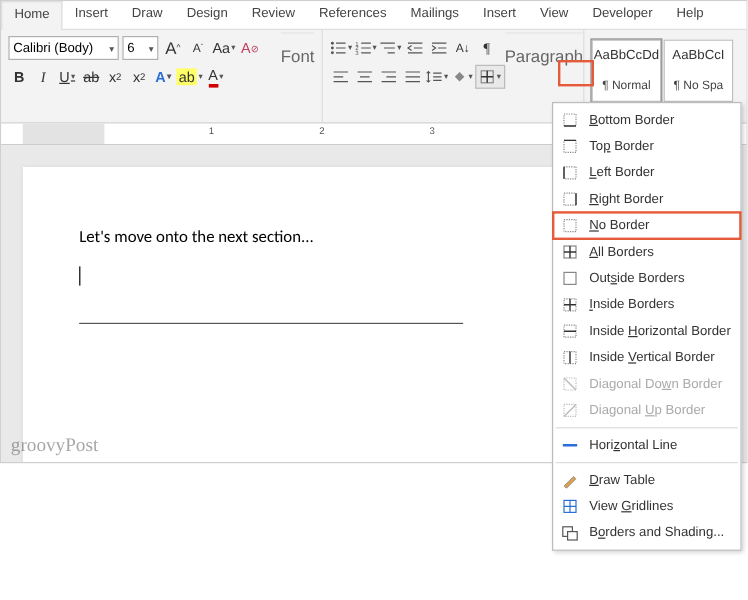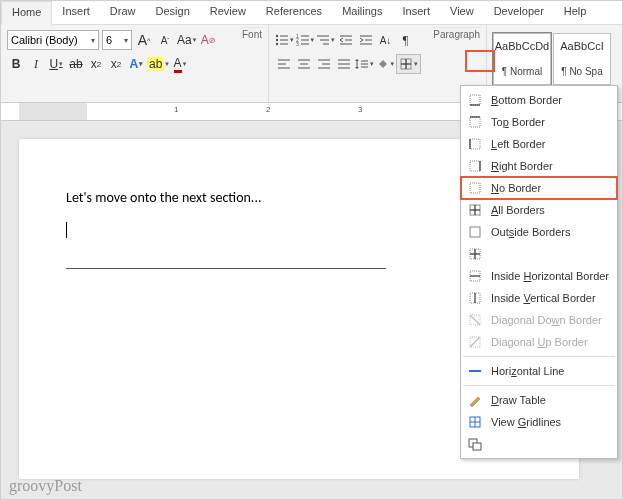--- a/index.html
+++ b/index.html
@@ -1,26 +1,26 @@
 <!DOCTYPE html>
 <html><head>
 <meta charset="utf-8">
 <style>
 * { box-sizing: border-box; margin: 0; padding: 0; }
 body { font-family: "Segoe UI", Tahoma, sans-serif; font-size: 11px; background: #fff; width: 623px; height: 500px; overflow: hidden; position: relative; }
-.app { width: 623px; height: 500px; border: 1px solid #d0d0d0; background: #f3f3f3; position: relative; }
+.app { width: 623px; height: 386px; border: 1px solid #d0d0d0; background: #f3f3f3; position: relative; }
 
 .tabs { display: flex; background: #fff; border-bottom: 1px solid #ddd; height: 24px; }
 .tab { padding: 4px 10px; font-size: 11px; color: #444; cursor: pointer; }
 .tab.active { background: #f3f3f3; border-left: 1px solid #ddd; border-right: 1px solid #ddd; border-top: 1px solid #ddd; margin-bottom: -1px; }
 
 .ribbon { display: flex; background: #f3f3f3; height: 78px; border-bottom: 1px solid #ccc; }
 .group { border-right: 1px solid #ddd; padding: 2px 6px 0 6px; display: flex; }
 .group-body { flex: 1; }
-.group-label { text-align: center; font-size: 10px; color: #666; padding: 1px 0; border-top: 1px solid #e5e5e5; }
+.group-label { text-align: center; font-size: 14px; color: #666; padding: 11px 0; border-top: 1px solid #e5e5e5; }
 
 .font-group .row1 { display: flex; align-items: center; gap: 3px; margin: 3px 0; }
 .font-group .row2 { display: flex; align-items: center; gap: 2px; margin-top: 4px; }
 
 .combo { border: 1px solid #b0b0b0; background: #fff; font-size: 11px; padding: 2px 3px; height: 20px; display: flex; align-items: center; }
 .combo.font { width: 92px; }
 .combo.size { width: 30px; }
 .chev { font-size: 8px; color: #555; margin-left: auto; }
 
 .btn { display: inline-flex; align-items: center; justify-content: center; min-width: 18px; height: 20px; font-size: 12px; cursor: pointer; color: #333; }
@@ -359,20 +359,21 @@
         <span class="mi-label">Out<span class="ul">s</span>ide Borders</span>
       </div>
       <div class="menu-item">
         <span class="mi-icon">
           <svg class="svg-border" width="14" height="14">
             <rect x="2" y="2" width="10" height="10" stroke-dasharray="1,1"></rect>
             <line x1="2" y1="7" x2="12" y2="7"></line>
             <line x1="7" y1="2" x2="7" y2="12"></line>
           </svg>
         </span>
+        <span class="mi-label"><span class="ul">I</span>nside Borders</span>
       </div>
       <div class="menu-item">
         <span class="mi-icon">
           <svg class="svg-border" width="14" height="14">
             <rect x="2" y="2" width="10" height="10" stroke-dasharray="1,1"></rect>
             <line x1="2" y1="7" x2="12" y2="7"></line>
           </svg>
         </span>
         <span class="mi-label">Inside <span class="ul">H</span>orizontal Border</span>
       </div>
@@ -431,17 +432,18 @@
         </span>
         <span class="mi-label">View <span class="ul">G</span>ridlines</span>
       </div>
       <div class="menu-item">
         <span class="mi-icon">
           <svg width="14" height="14">
             <rect x="1" y="2" width="8" height="8" fill="none" stroke="#555"></rect>
             <rect x="5" y="6" width="8" height="7" fill="#fff" stroke="#555"></rect>
           </svg>
         </span>
+        <span class="mi-label">B<span class="ul">o</span>rders and Shading...</span>
       </div>
     </div>
 
   <div class="watermark">groovyPost</div>
 </div>
 
 </body></html>

